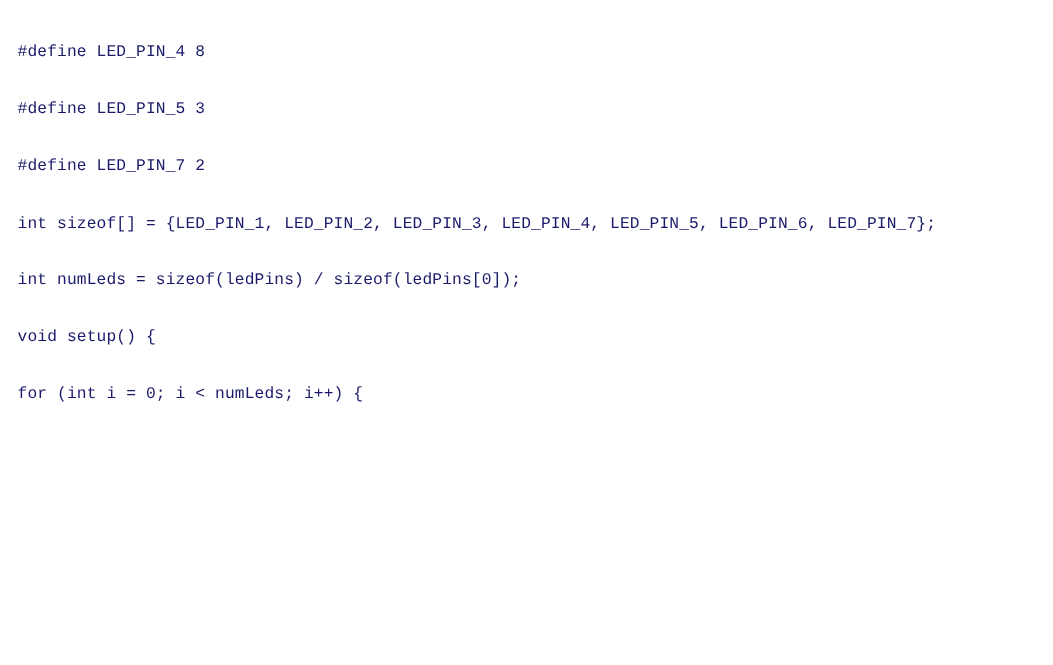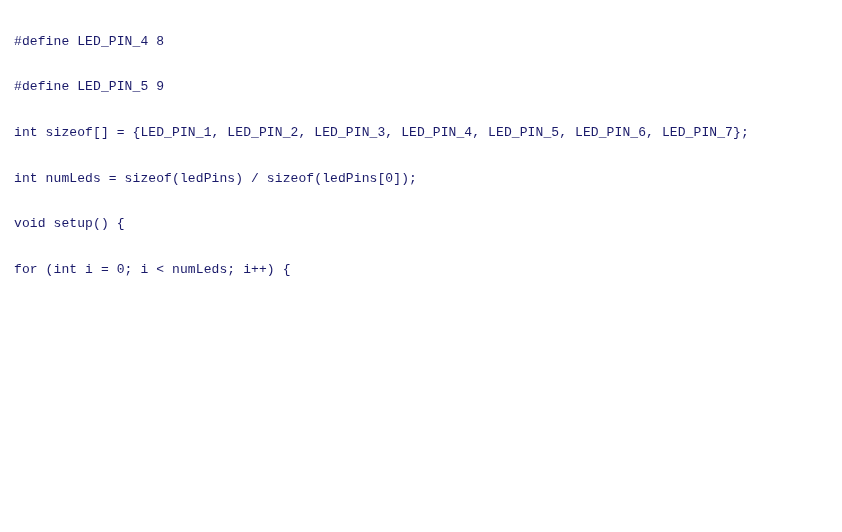--- a/index.html
+++ b/index.html
@@ -17,21 +17,22 @@
     font-weight: 500;
     letter-spacing: 0.1px;
   }
   .line { display: block; }
 </style>
 </head>
 <body>
 
 <div class="code-block">
 <span class="line">#define LED_PIN_4 8</span>
-<span class="line">#define LED_PIN_5 9</span>
+<span class="line">#define LED_PIN_5 3</span>
+<span class="line">#define LED_PIN_7 2</span>
 <span class="line">int sizeof[] = {LED_PIN_1, LED_PIN_2, LED_PIN_3, LED_PIN_4, LED_PIN_5, LED_PIN_6, LED_PIN_7};</span>
 <span class="line">int numLeds = sizeof(ledPins) / sizeof(ledPins[0]);</span>
 <span class="line">void setup() {</span>
 <span class="line">for (int i = 0; i &lt; numLeds; i++) {</span>
 
 
 
 
 
 

